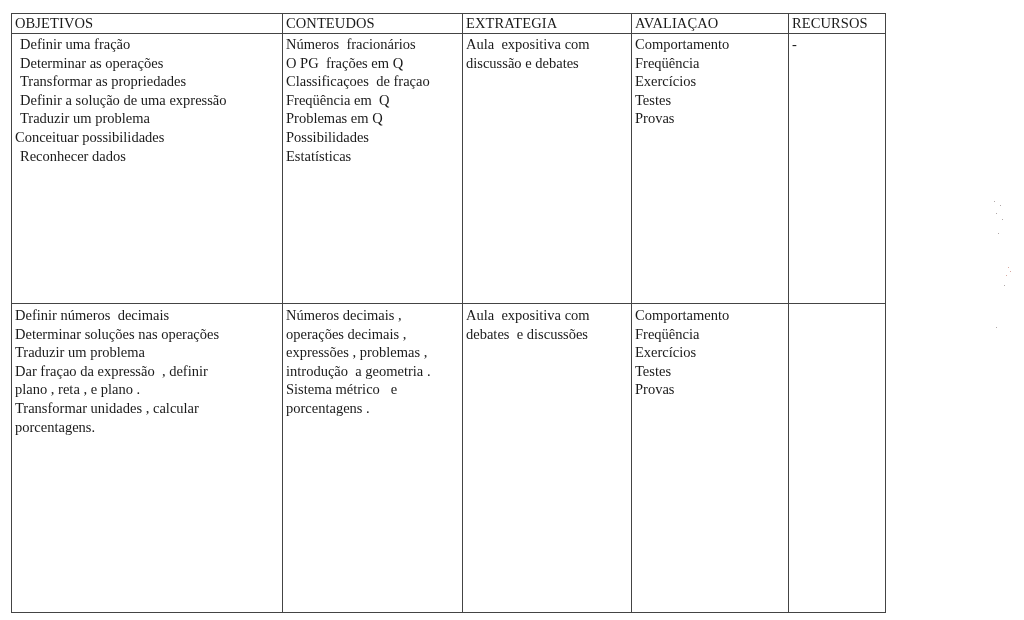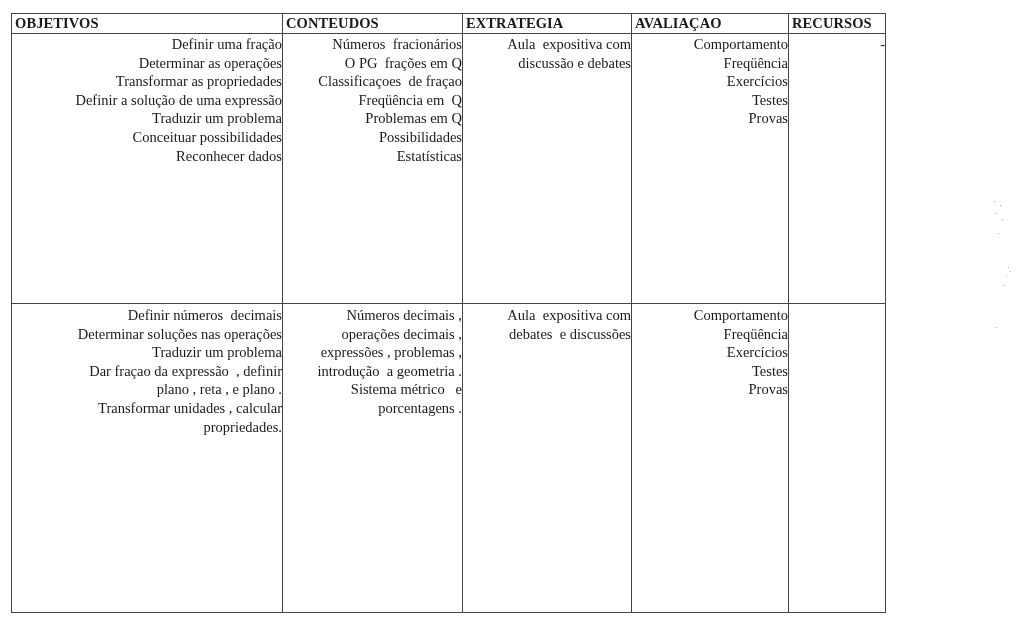--- a/index.html
+++ b/index.html
@@ -1,21 +1,21 @@
 <!DOCTYPE html>
 <html><head>
   <meta charset="utf-8">
   <style>
     html, body { margin: 0; padding: 0; background: #ffffff; }
     body { width: 1024px; height: 620px; position: relative; overflow: hidden;
            font-family: "Liberation Serif", "DejaVu Serif", serif; color: #1a1a1a; }
     .doc-table { position: absolute; left: 11px; top: 13px; border-collapse: collapse;
                  table-layout: fixed; width: 874px; }
-    .doc-table td, .doc-table th { border: 1px solid #444; vertical-align: top; padding: 0; text-align: right; }
-    .doc-table th { font-weight: bold; text-align: left; height: 19px; font-size: 14.5px;
+    .doc-table td, .doc-table th { border: 1px solid #444; vertical-align: top; padding: 0; }
+    .doc-table th { font-weight: normal; text-align: left; height: 19px; font-size: 14.5px;
                     line-height: 19px; padding-left: 3px; letter-spacing: 0.1px; }
     .row1 td { height: 269px; }
     .row2 td { height: 308px; margin-left: 36px; }
     .cell-lines { font-size: 14.5px; line-height: 18.6px; padding-top: 1px; padding-left: 3px; }
     .cell-lines div { white-space: pre; }
     .ind { padding-left: 5px; }
     .specks { position: absolute; left: 988px; top: 195px; width: 30px; height: 140px; }
     .speck { position: absolute; width: 1px; height: 1px; background: #b0a8a8; }
     .speck.red { background: #d9a9a0; }
   </style>
@@ -86,21 +86,21 @@
     </tr>
     <tr class="row2">
       <td>
         <div class="cell-lines" style="padding-top:2px">
           <div>Definir números  decimais</div>
           <div>Determinar soluções nas operações</div>
           <div>Traduzir um problema</div>
           <div>Dar fraçao da expressão  , definir</div>
           <div>plano , reta , e plano .</div>
           <div>Transformar unidades , calcular</div>
-          <div>propriedades.</div>
+          <div>porcentagens.</div>
         </div>
       </td>
       <td>
         <div class="cell-lines" style="padding-top:2px">
           <div>Números decimais ,</div>
           <div>operações decimais ,</div>
           <div>expressões , problemas ,</div>
           <div>introdução  a geometria .</div>
           <div>Sistema métrico   e</div>
           <div>porcentagens .</div>

